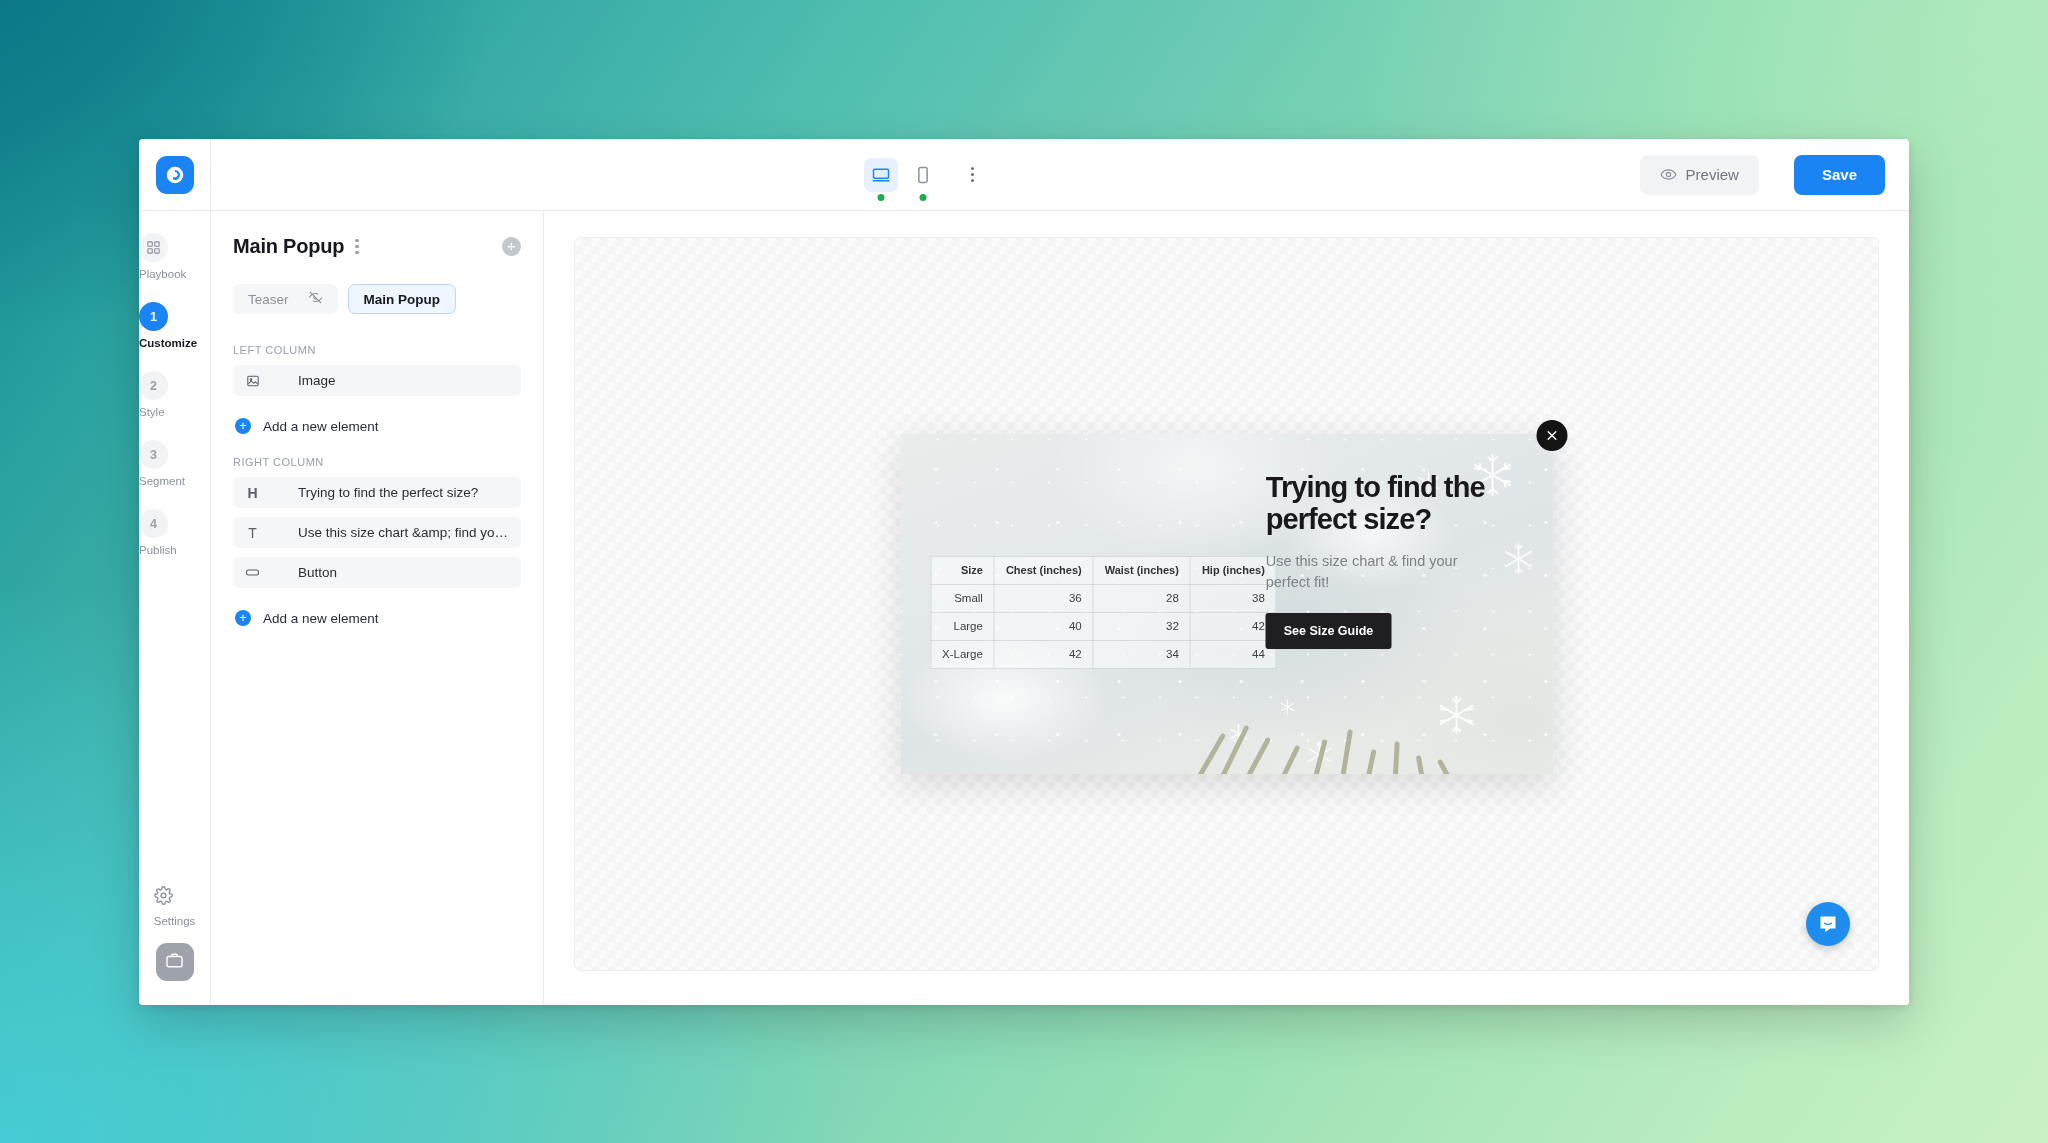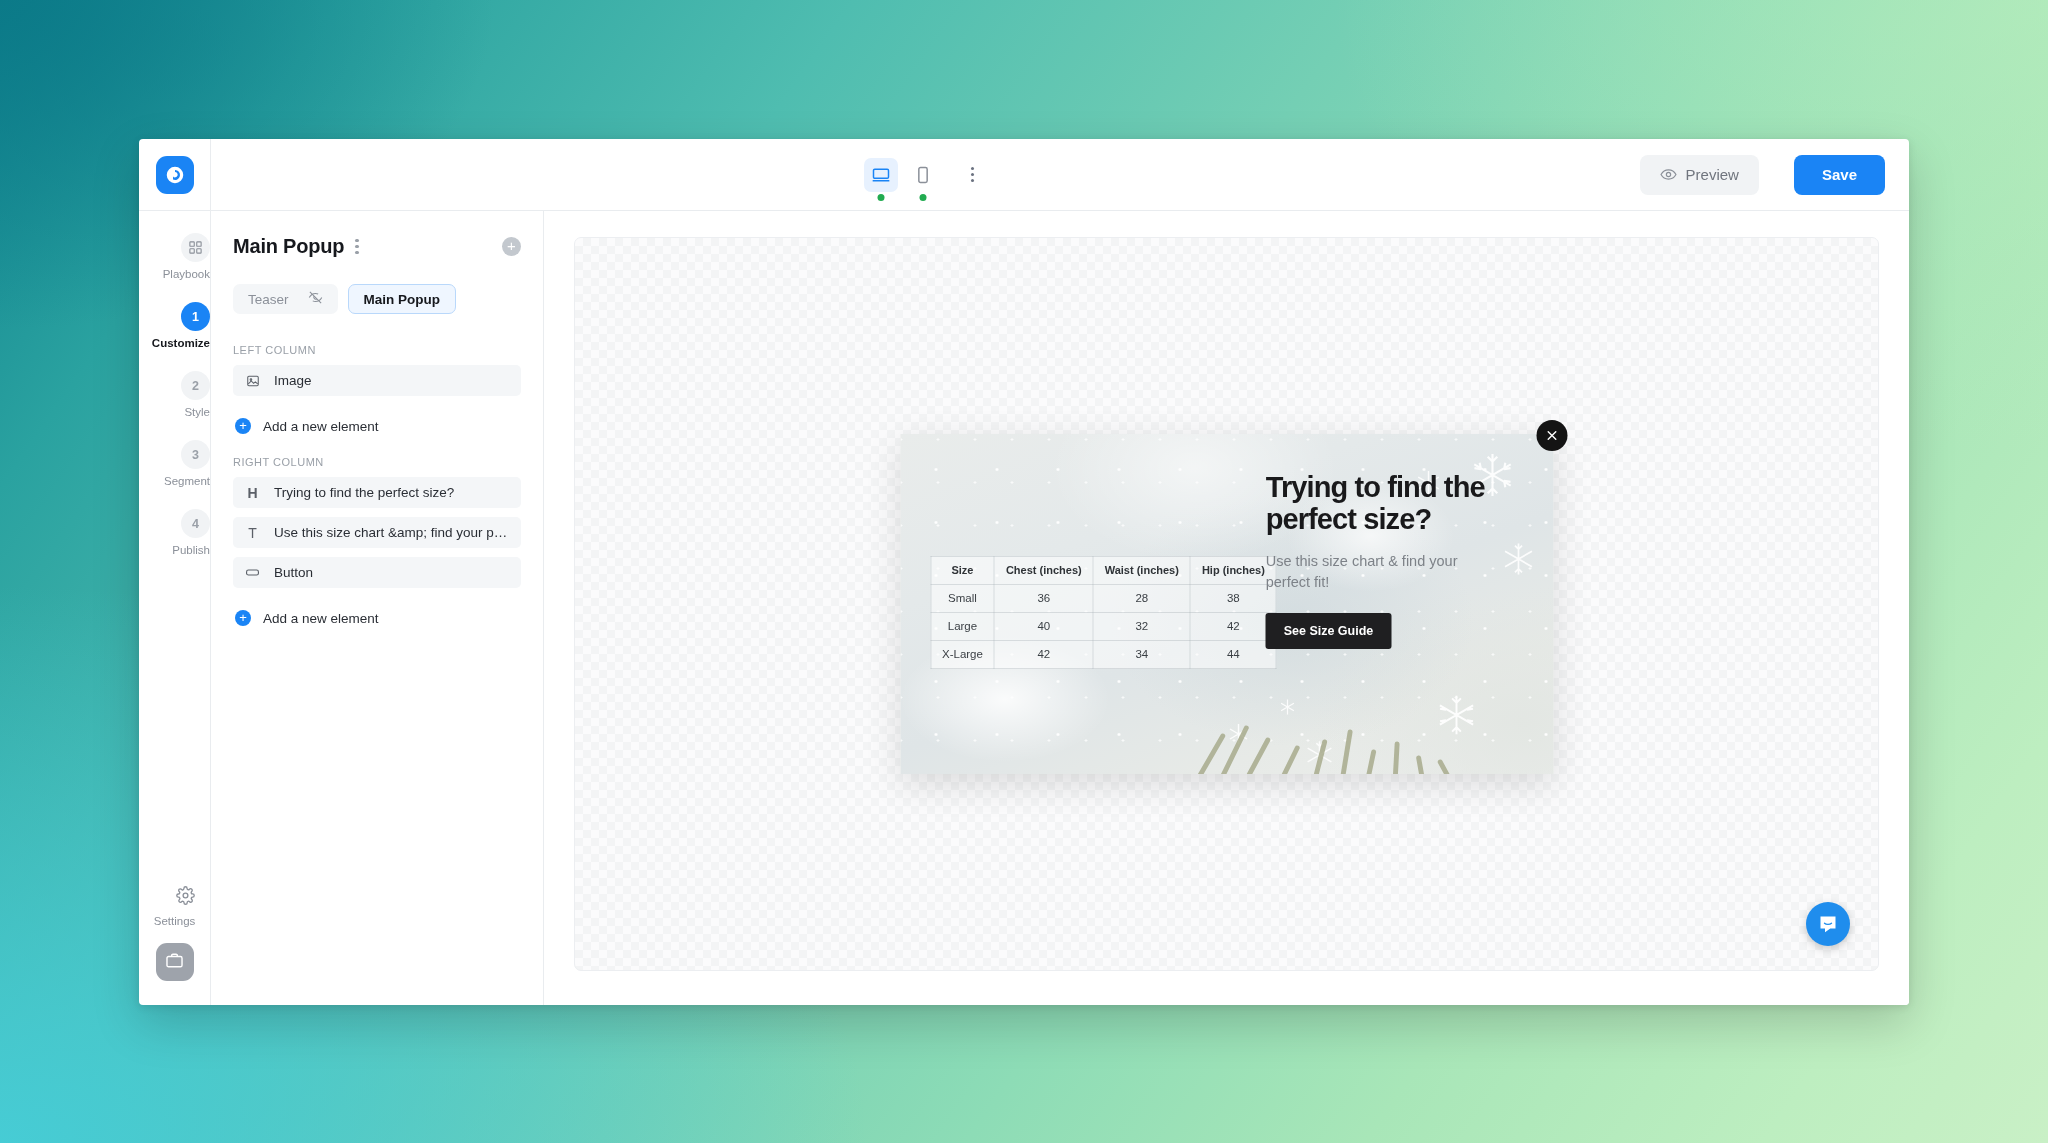--- a/index.html
+++ b/index.html
@@ -111,21 +111,21 @@
   .app-body { flex: 1; display: flex; min-height: 0; }
 
   
   .rail {
     width: 72px; border-right: 1px solid #e9ecef;
     display: flex; flex-direction: column; align-items: center;
     padding-top: 22px; flex: none;
   }
   .rail-item {
     width: 100%; display: flex; flex-direction: column;
-    align-items: flex-end; gap: 6px; margin-bottom: 22px; cursor: pointer;
+    align-items: flex-start; gap: 6px; margin-bottom: 22px; cursor: pointer;
   }
   .rail-badge {
     width: 29px; height: 29px; border-radius: 50%;
     background: #f1f3f5; color: #9aa0a8;
     display: flex; align-items: center; justify-content: center;
     font-size: 12.5px; font-weight: 600;
   }
   .rail-badge.on { background: #1a84f5; color: #fff; }
   .rail-badge.glyph { background: #f1f3f5; }
   .rail-label { font-size: 11.5px; color: #8b9099; }
@@ -173,21 +173,21 @@
     font-size: 11px; letter-spacing: .5px; color: #9aa0a8;
     margin-bottom: 9px; text-transform: uppercase;
   }
   .elem-row {
     height: 31px; background: #f4f6f8; border-radius: 5px;
     display: flex; align-items: center; gap: 14px;
     padding: 0 12px; margin-bottom: 9px; cursor: pointer;
     font-size: 13.5px; color: #2a2e35;
   }
   .elem-icon { width: 15px; display: flex; align-items: center; justify-content: center; color: #5b6068; flex: none; }
-  .elem-text { white-space: nowrap; overflow: hidden; text-overflow: ellipsis; }
+  .elem-text { white-space: nowrap; overflow: hidden; text-overflow: ellipsis; margin-left: 24px; }
   .add-row {
     display: flex; align-items: center; gap: 12px;
     font-size: 13.5px; color: #2a2e35; cursor: pointer;
     margin: 13px 0 22px 2px;
   }
   .add-plus {
     width: 16px; height: 16px; border-radius: 50%; background: #1a84f5;
     color: #fff; display: flex; align-items: center; justify-content: center;
     font-size: 13px; line-height: 1; padding-bottom: 1px; flex: none;
   }
@@ -252,21 +252,21 @@
   }
   .size-table {
     position: relative;
     margin-left: 30px; margin-top: 16px;
     border-collapse: collapse;
     background: rgba(255,255,255,.55);
     font-size: 11.5px; color: #2f3337;
   }
   .size-table th, .size-table td {
     border: 1px solid rgba(150,158,165,.30);
-    padding: 7.5px 11px; text-align: center; white-space: nowrap;
+    padding: 7.5px 11px; text-align: right; white-space: nowrap;
   }
   .size-table th { font-weight: 700; font-size: 11px; }
   .size-table td { color: #3a3f44; }
 
   .popup-h1 {
     font-size: 29px; line-height: 1.09; font-weight: 800;
     color: #19191b; letter-spacing: -.9px; margin-bottom: 16px;
     max-width: 240px;
   }
   .popup-p {

